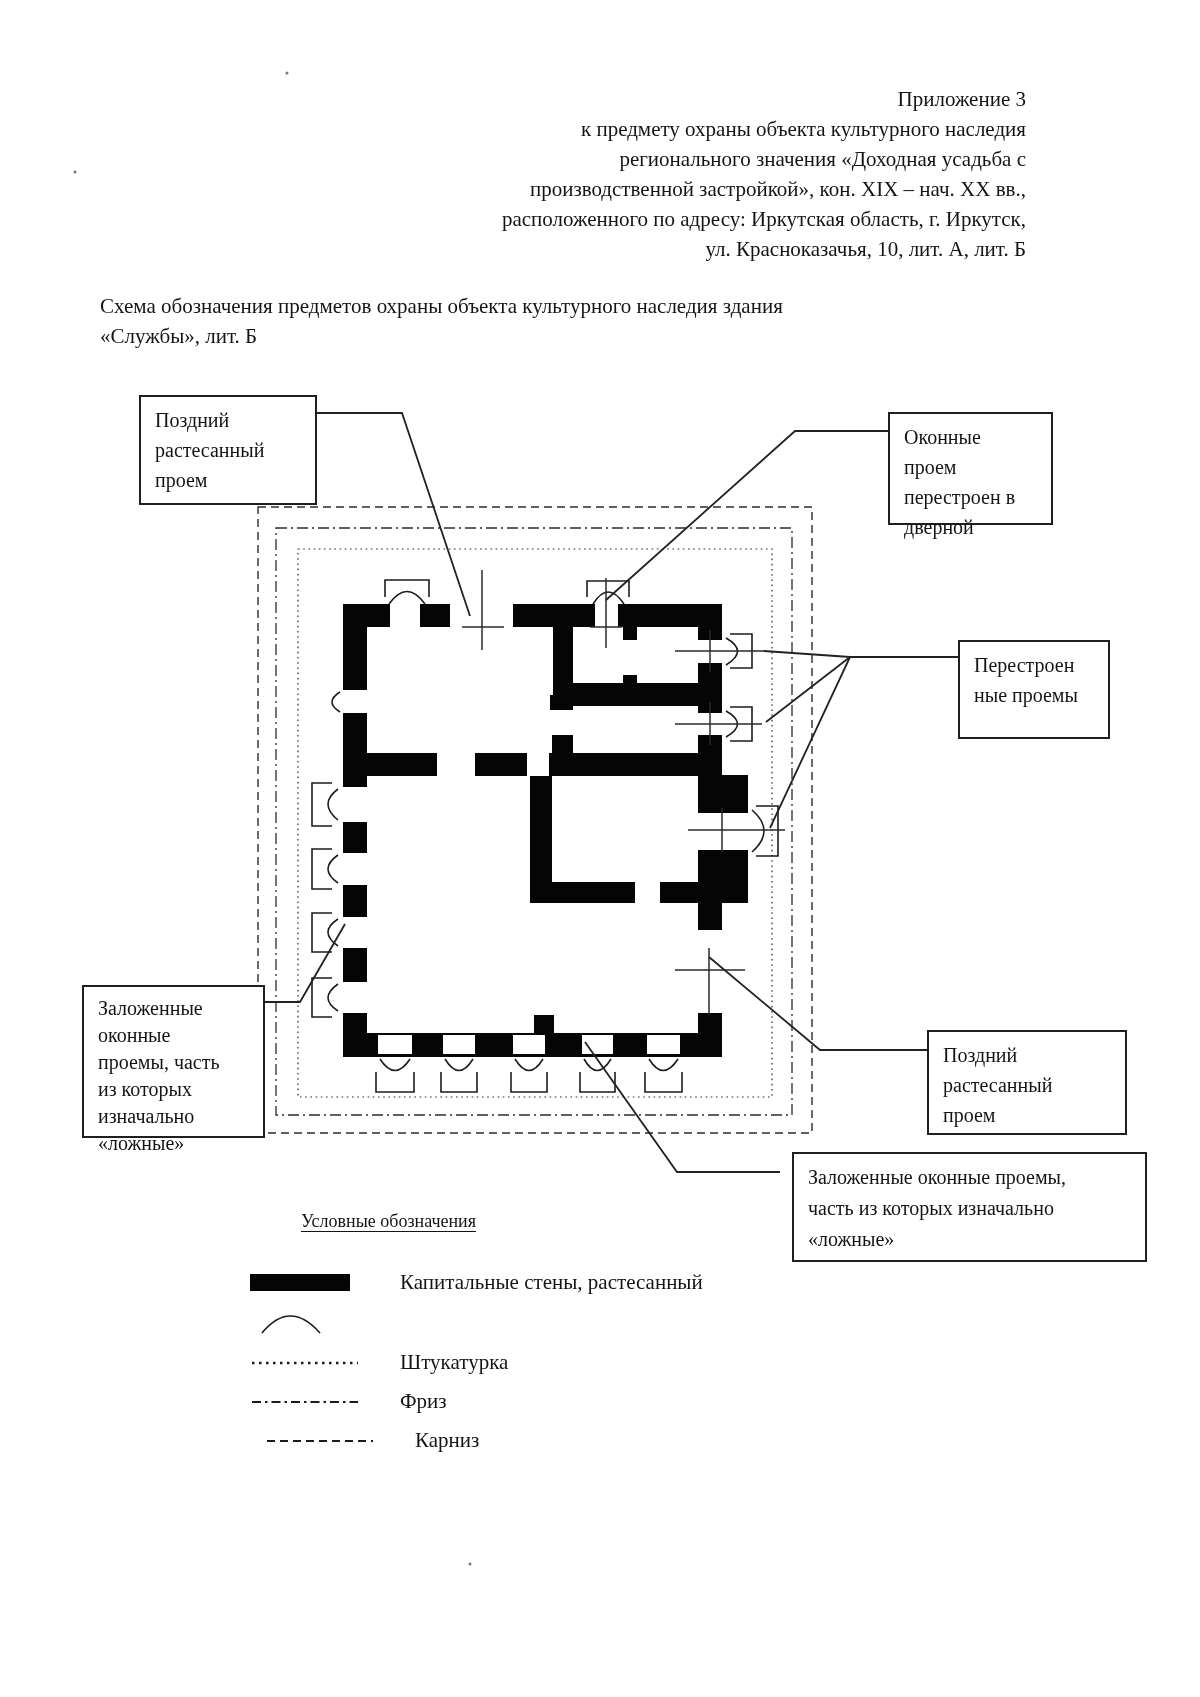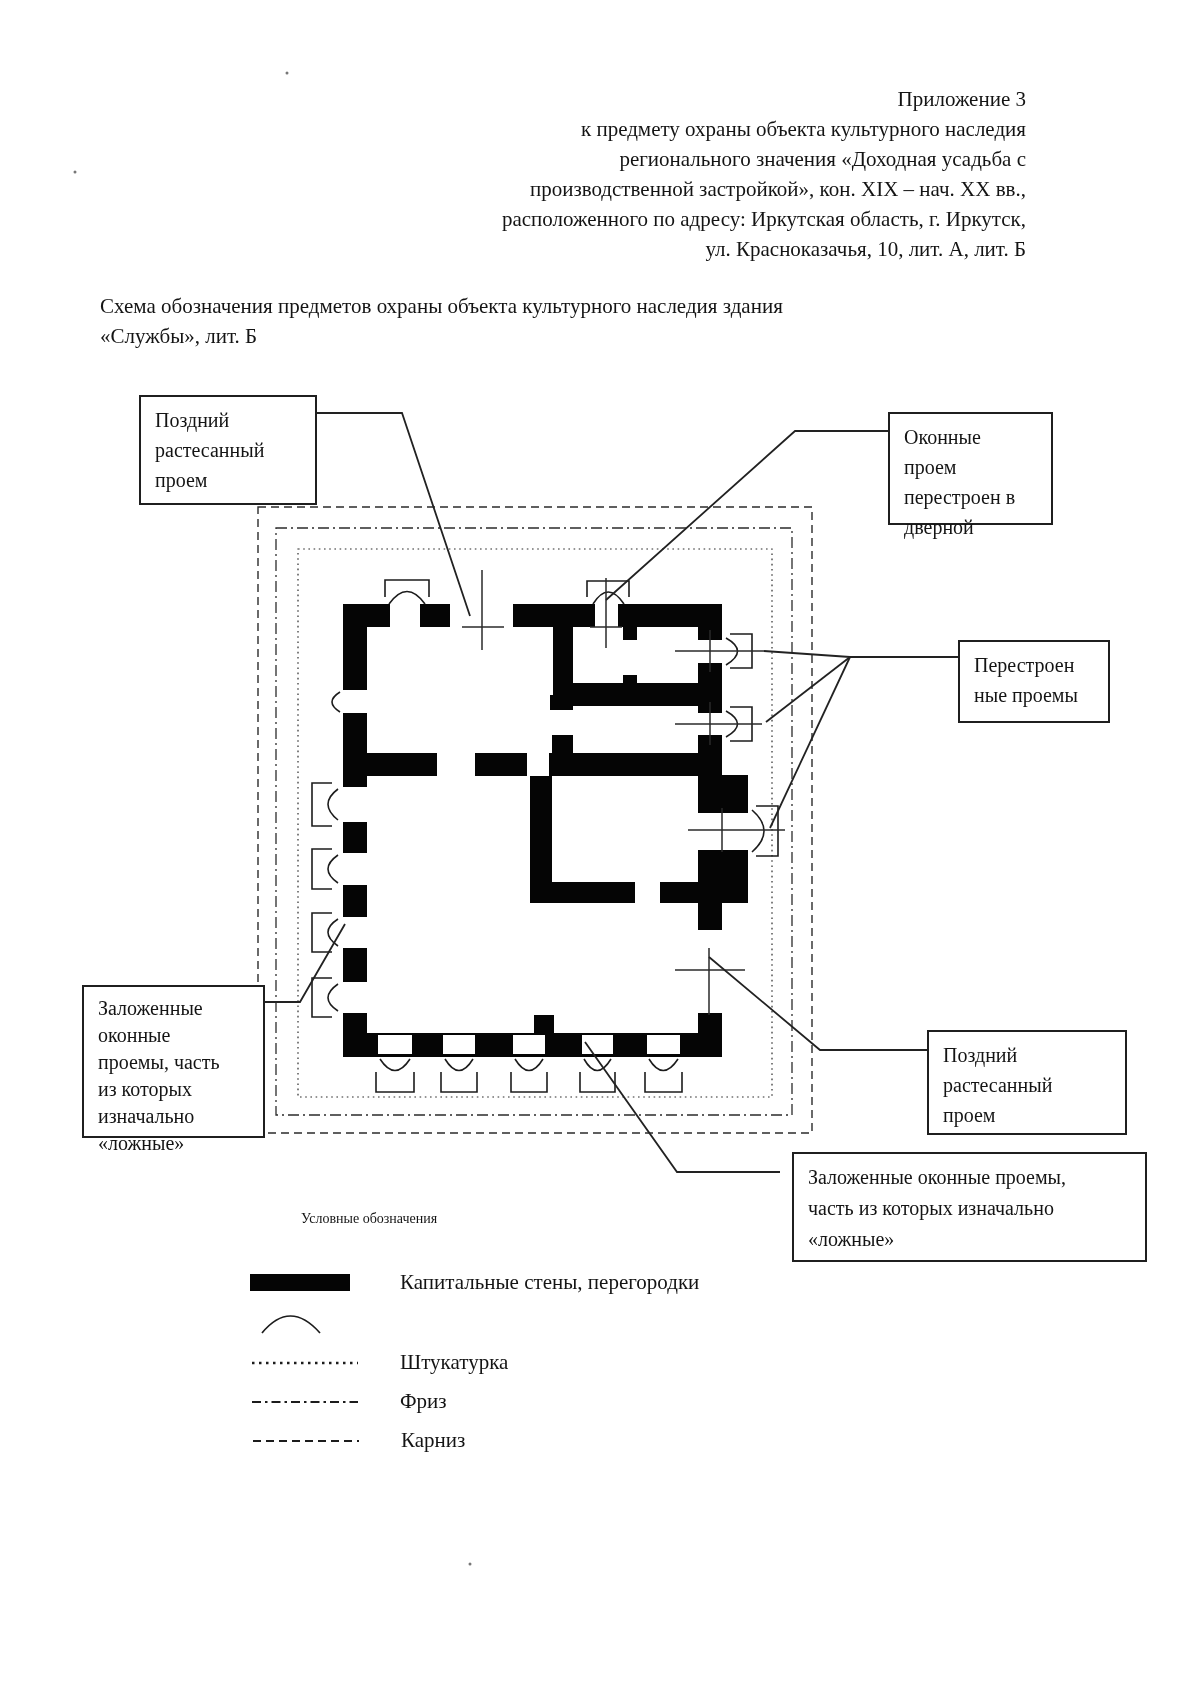--- a/index.html
+++ b/index.html
@@ -16,21 +16,21 @@
   }
   .title-block{
     left:100px;top:291px;width:1000px;text-align:left;
     font-size:21px;line-height:30px;
   }
   .callout{
     border:2px solid #1f1f1f;background:#fff;font-size:20px;line-height:30px;
     padding:8px 14px;box-sizing:border-box;z-index:3;
   }
   .legend-heading{
-    left:301px;top:1211px;font-size:14px;
+    left:301px;top:1211px;font-size:18px;text-decoration:underline;
     text-underline-offset:4px;
   }
   .legend-row{display:flex;align-items:center;z-index:2;}
   .legend-symbol{width:112px;display:flex;align-items:center;justify-content:flex-start;}
   .legend-label{margin-left:38px;font-size:21px;white-space:nowrap;}
   .wall-bar{width:100px;height:17px;background:#050505;}
   svg{display:block;}
   #plan-svg{position:absolute;left:0;top:0;z-index:1;}
 </style>
 </head>
@@ -168,21 +168,21 @@
 «Службы», лит. Б</div>
 
   <div class="abs callout pre" style="left:139px;top:395px;width:178px;height:110px;">Поздний
 растесанный
 проем</div>
 
   <div class="abs callout pre" style="left:888px;top:412px;width:165px;height:113px;">Оконные проем
 перестроен в
 дверной</div>
 
-  <div class="abs callout pre" style="left:958px;top:640px;width:152px;height:83px;">Перестроен
+  <div class="abs callout pre" style="left:958px;top:640px;width:152px;height:99px;">Перестроен
 ные проемы</div>
 
   <div class="abs callout pre" style="left:82px;top:985px;width:183px;height:153px;line-height:27px;">Заложенные
 оконные
 проемы, часть
 из которых
 изначально
 «ложные»</div>
 
   <div class="abs callout pre" style="left:927px;top:1030px;width:200px;height:105px;">Поздний
@@ -192,21 +192,21 @@
   <div class="abs callout pre" style="left:792px;top:1152px;width:355px;height:110px;line-height:31px;font-family:Liberation Serif, serif;">Заложенные оконные проемы,
 часть из которых изначально
 «ложные»</div>
 
   <div class="abs legend-heading">Условные обозначения</div>
 
   <div class="abs legend-row" style="left:250px;top:1270px;">
     <span class="legend-symbol">
       <span class="wall-bar"></span>
     </span>
-    <span class="legend-label">Капитальные стены, перегородки</span>
+    <span class="legend-label">Капитальные стены, растесанный</span>
   </div>
 
   <div class="abs legend-row" style="left:250px;top:1303px;">
     <span class="legend-symbol">
       <svg width="110" height="34" viewBox="0 0 110 34">
         <path d="M12,30 Q40,-4 70,30" fill="none" stroke="#1c1c1c" stroke-width="1.7"></path>
       </svg>
     </span>
   </div>
 
@@ -221,21 +221,21 @@
 
   <div class="abs legend-row" style="left:250px;top:1389px;">
     <span class="legend-symbol">
       <svg width="110" height="10" viewBox="0 0 110 10">
         <line x1="2" y1="5" x2="108" y2="5" stroke="#1c1c1c" stroke-width="2.2" stroke-dasharray="9,4,2.5,4"></line>
       </svg>
     </span>
     <span class="legend-label">Фриз</span>
   </div>
 
-  <div class="abs legend-row" style="left:251px;top:1428px;">
+  <div class="abs legend-row" style="left:265px;top:1428px;">
     <span class="legend-symbol">
       <svg width="110" height="10" viewBox="0 0 110 10">
         <line x1="2" y1="5" x2="108" y2="5" stroke="#1c1c1c" stroke-width="2.2" stroke-dasharray="8,5"></line>
       </svg>
     </span>
     <span class="legend-label">Карниз</span>
   </div>
 
 </div>
 

